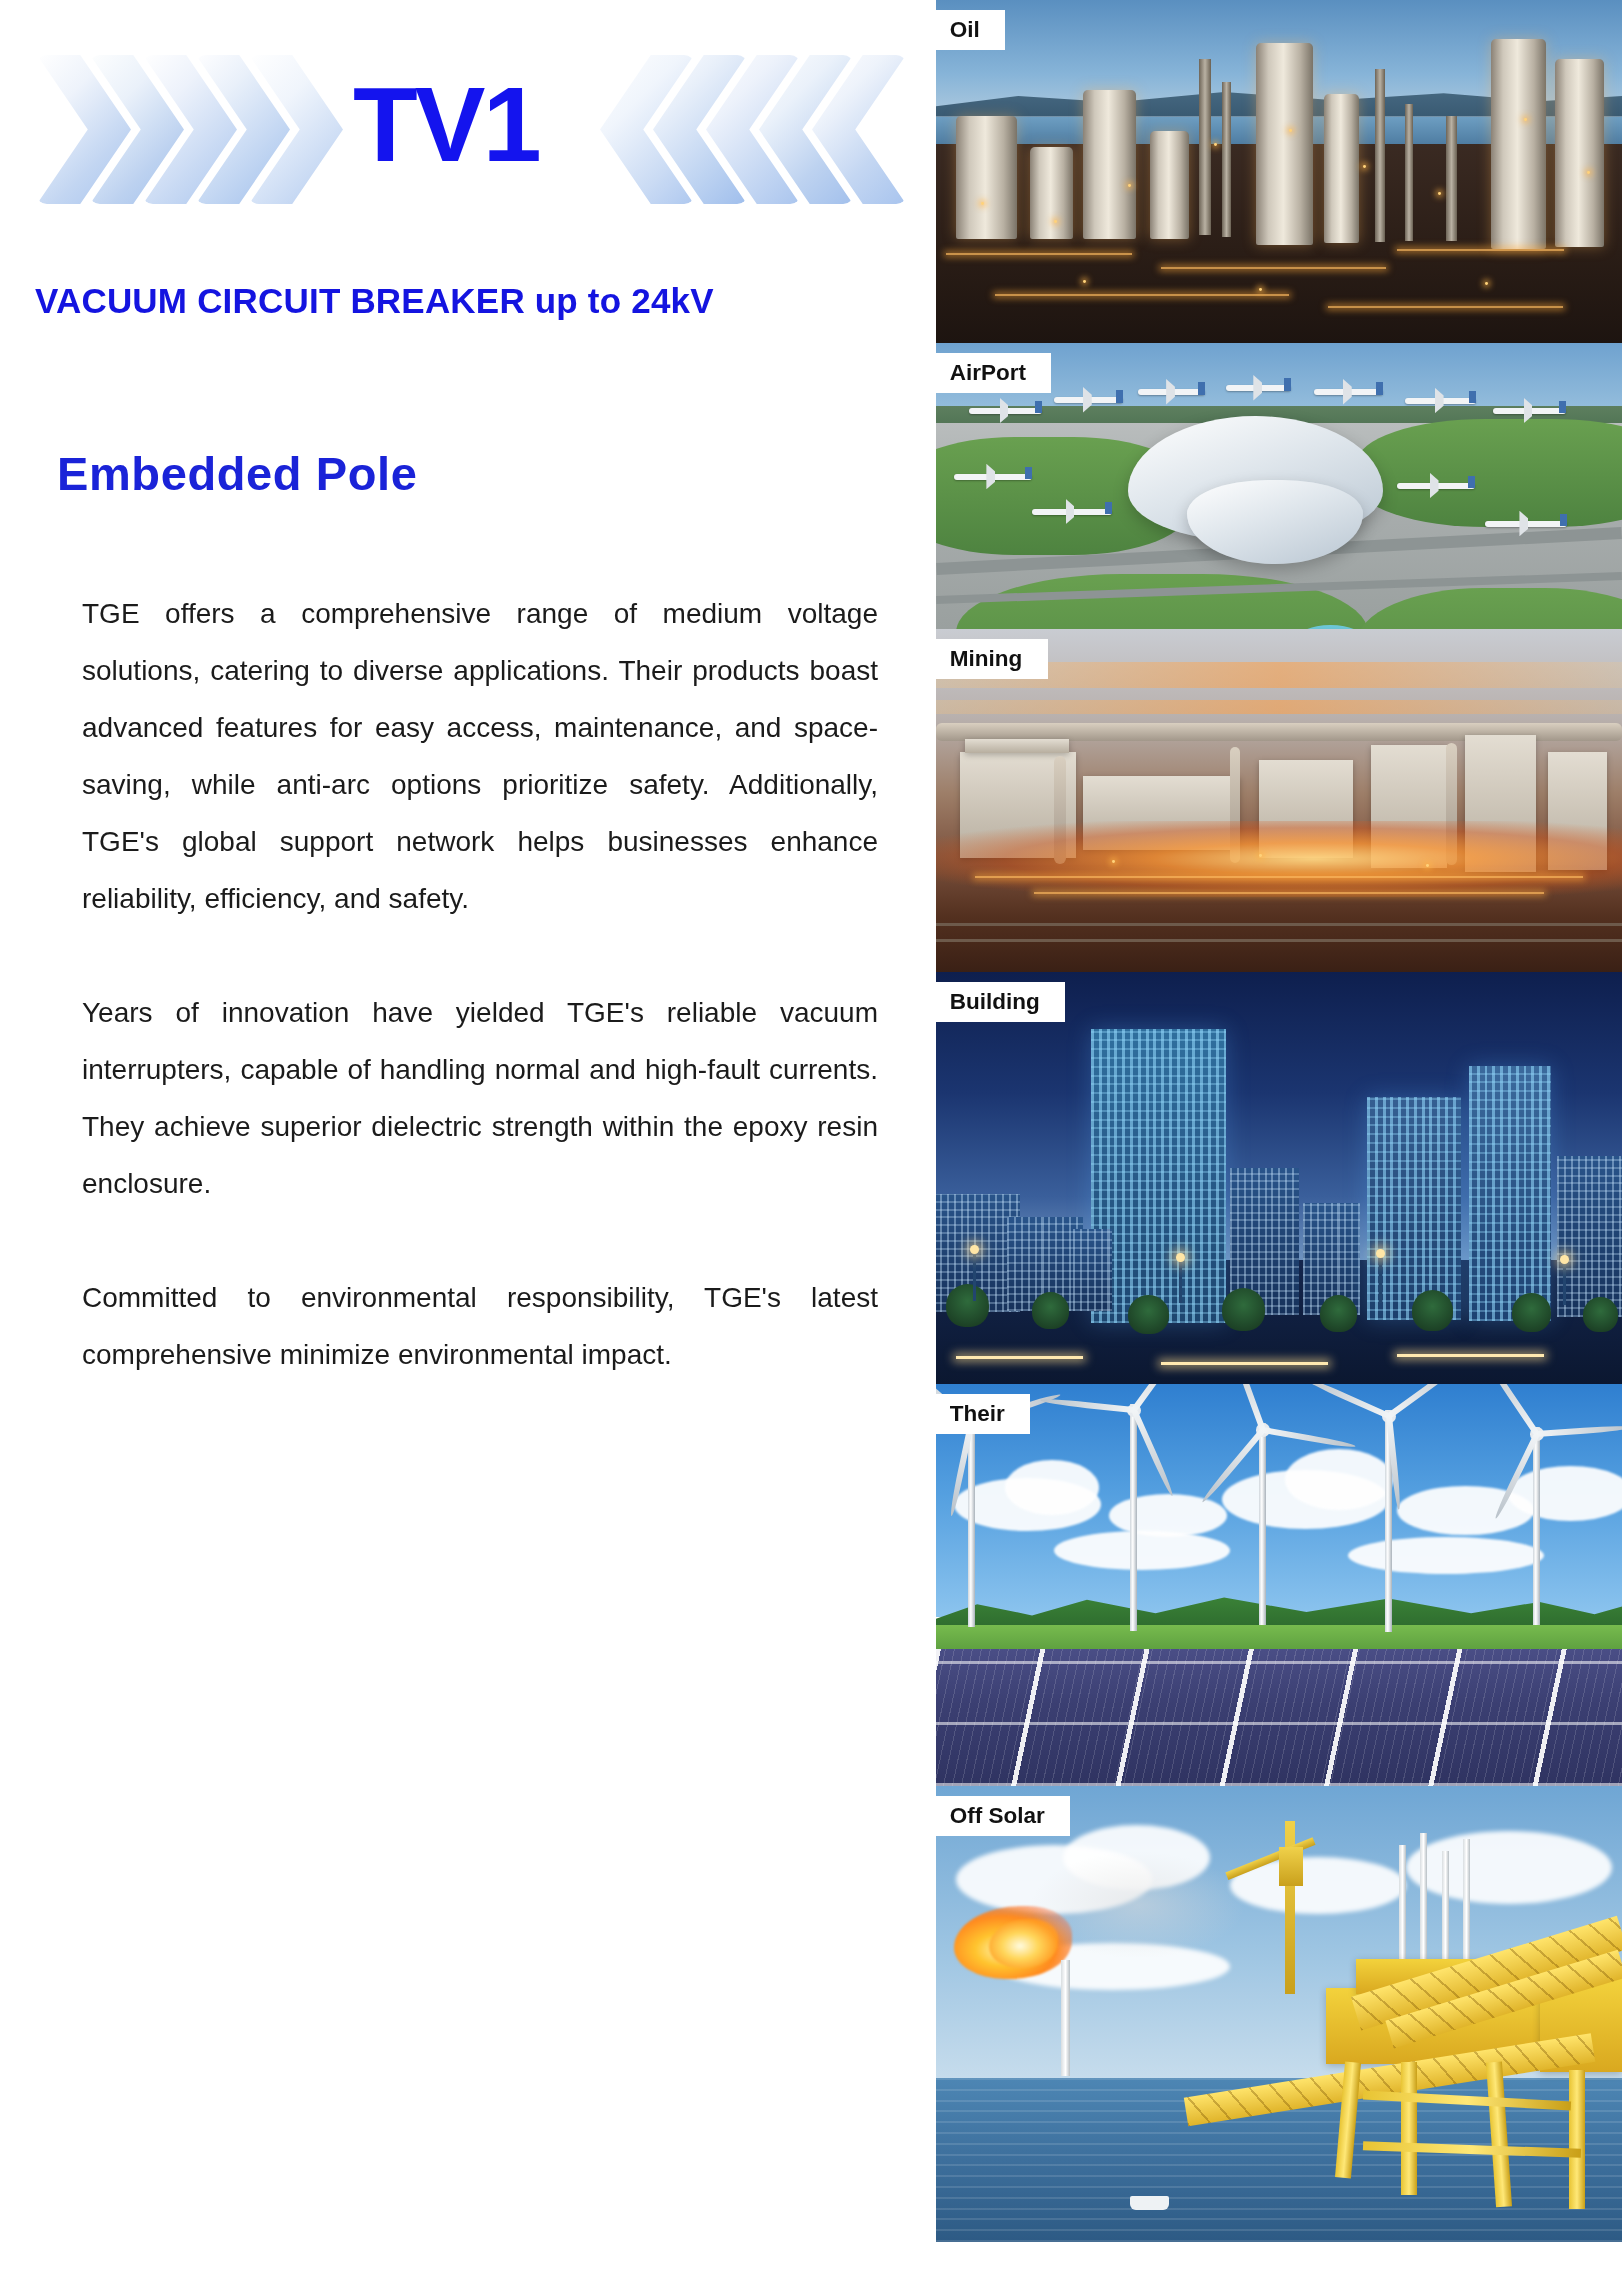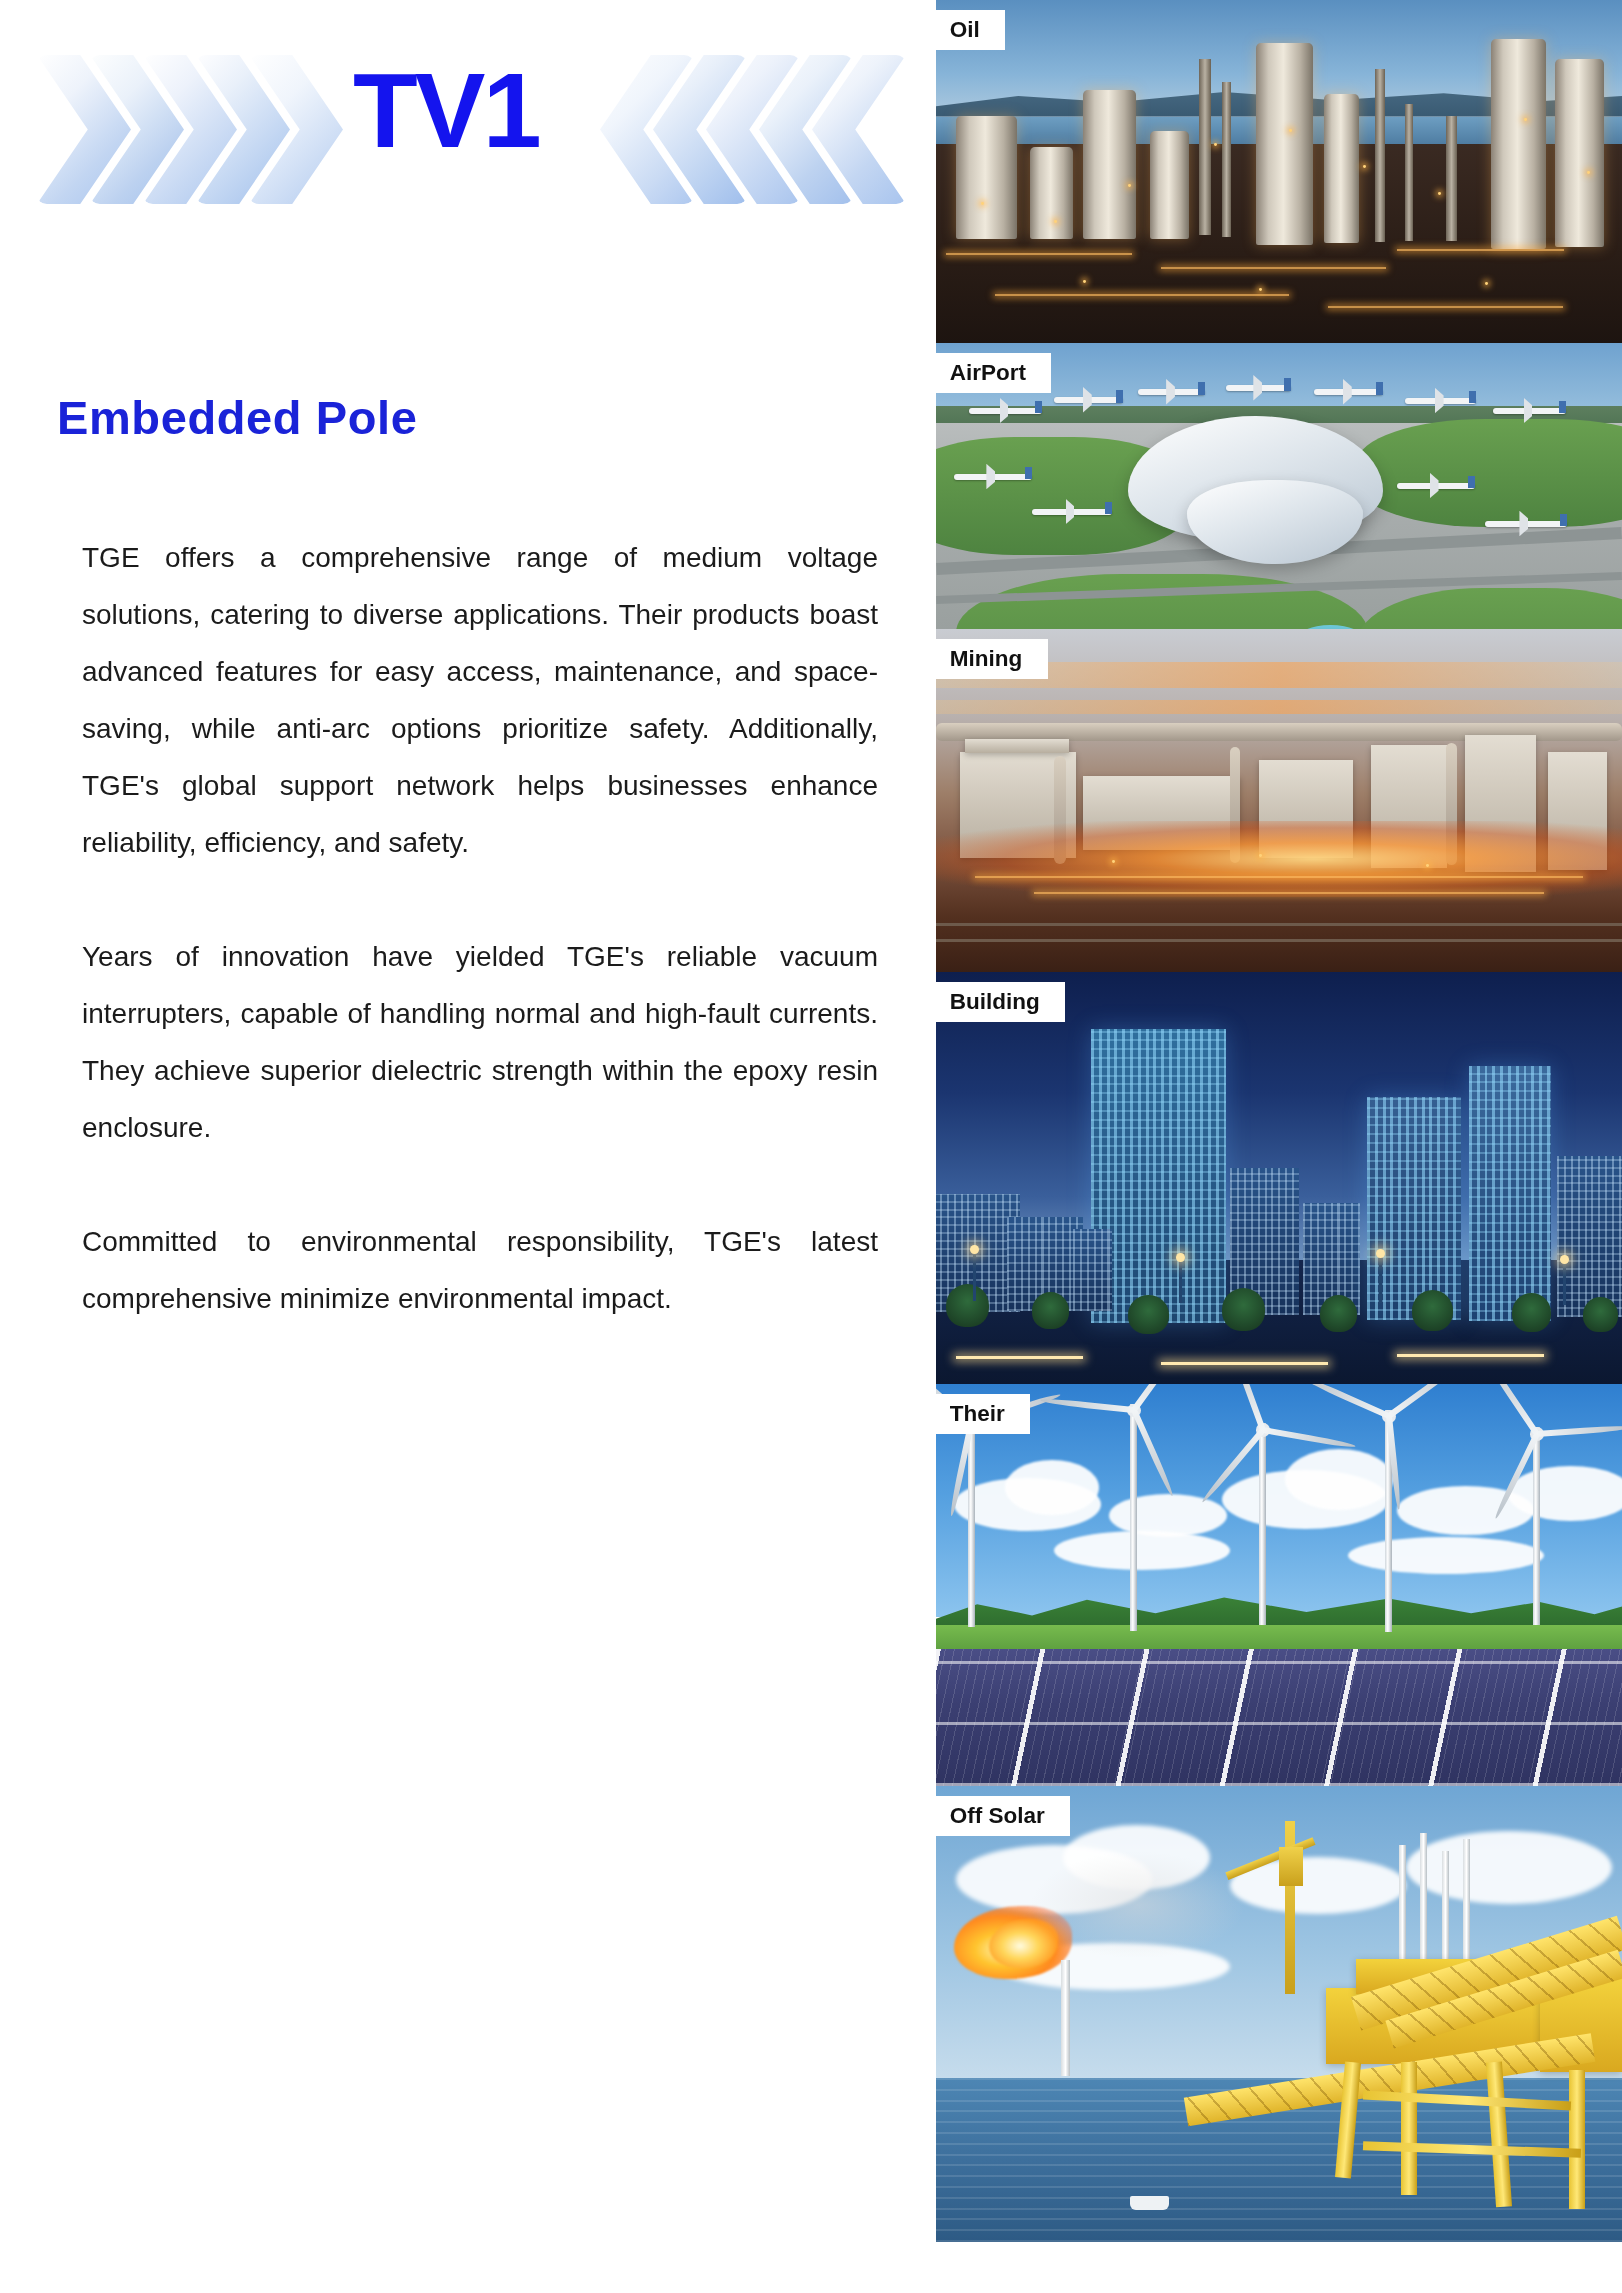--- a/index.html
+++ b/index.html
@@ -69,21 +69,21 @@
 
   .chev.c1 i { background: linear-gradient(135deg,#ffffff 0%,#eef3fb 30%,#c3d6f2 68%,#a8c4ee 100%); }
   .chev.c2 i { background: linear-gradient(135deg,#fdfefe 0%,#eaf1fa 32%,#bdd2f0 70%,#a2c0ec 100%); }
   .chev.c3 i { background: linear-gradient(135deg,#ffffff 0%,#edf2fb 30%,#c6d8f3 70%,#aac5ee 100%); }
   .chev.c4 i { background: linear-gradient(135deg,#fefeff 0%,#e9f0fa 28%,#bcd2f1 72%,#9fbeec 100%); }
   .chev.c5 i { background: linear-gradient(135deg,#ffffff 0%,#f0f5fc 34%,#cadbf4 74%,#aec8ef 100%); }
 
   .logo-text {
     position: absolute;
     left: 353px;
-    top: 57px;
+    top: 71px;
     font-family: "Liberation Sans", sans-serif;
     font-weight: bold;
     font-size: 106px;
     line-height: 1;
     letter-spacing: -2.9px;
     color: #1414ee;
   }
 
   
   .subtitle {
@@ -268,20 +268,21 @@
           </div>
         <div class="chev c2">
             <i></i>
           </div>
         <div class="chev c1">
             <i></i>
           </div>
       </div>
     </div>
 
+    <div class="subtitle">VACUUM CIRCUIT BREAKER up to 24kV</div>
 
     <div class="section-heading">Embedded Pole</div>
 
     <div class="body-copy">
       <p>TGE offers a comprehensive range of medium voltage solutions, catering to diverse applications. Their products boast advanced features for easy access, maintenance, and space-saving, while anti-arc options prioritize safety. Additionally, TGE's global support network helps businesses enhance reliability, efficiency, and safety.</p>
       <p>Years of innovation have yielded TGE's reliable vacuum interrupters, capable of handling normal and high-fault currents. They achieve superior dielectric strength within the epoxy resin enclosure.</p>
       <p>Committed to environmental responsibility, TGE's latest comprehensive minimize environmental impact.</p>
     </div>
   </div>
 

